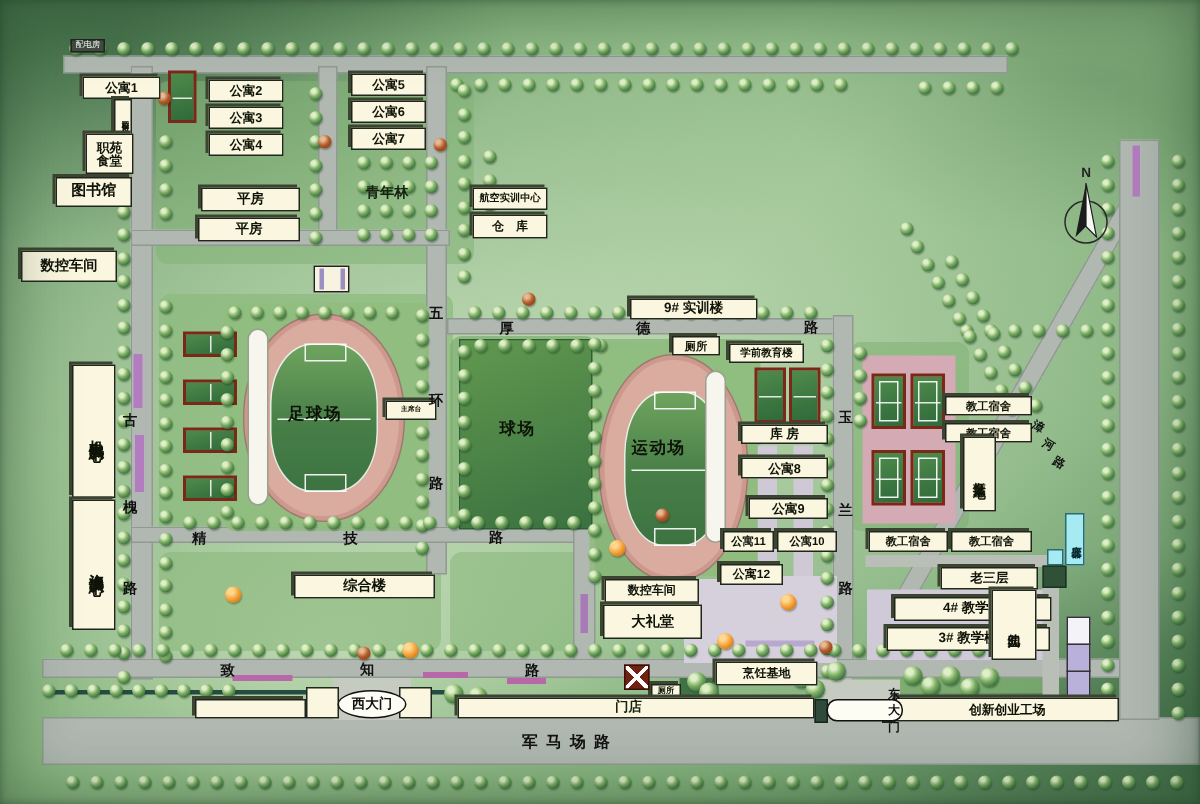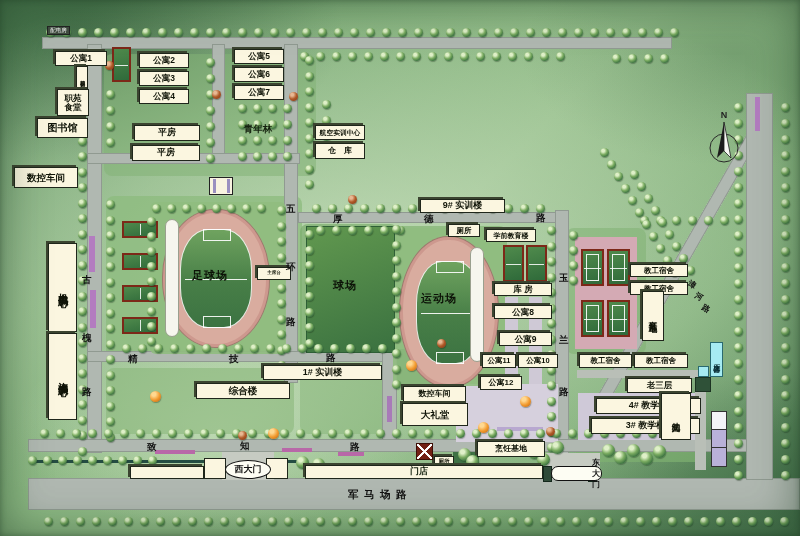--- a/index.html
+++ b/index.html
@@ -170,37 +170,37 @@
     <div class="abs bld" style="left: 14px; top: 167px; width: 64px; height: 21px; font-size: 9.5px;">数控车间</div>
     <div class="abs bld" style="left: 134px; top: 125px; width: 66px; height: 16px; font-size: 9px;">平房</div>
     <div class="abs bld" style="left: 132px; top: 145px; width: 68px; height: 16px; font-size: 9px;">平房</div>
     <div class="abs bld bare" style="left: 238px; top: 123px; width: 40px; height: 12px; font-size: 9.5px;">青年林</div>
     <div class="abs bld" style="left: 315px; top: 125px; width: 50px; height: 15px; font-size: 6.8px;">航空实训中心</div>
     <div class="abs bld" style="left: 315px; top: 143px; width: 50px; height: 16px; font-size: 8px;">仓　库</div>
     <div class="abs bld v" style="left: 48px; top: 243px; width: 29px; height: 89px; font-size: 10px;">机电实训中心</div>
     <div class="abs bld v" style="left: 48px; top: 333px; width: 29px; height: 87px; font-size: 10px;">汽修实训中心</div>
     <div class="abs bld" style="left: 257px; top: 267px; width: 34px; height: 13px; font-size: 4.5px;">主席台</div>
     <div class="abs bld" style="left: 196px; top: 383px; width: 94px; height: 16px; font-size: 9.5px;">综合楼</div>
-    <div class="abs bld" style="left: 263px; top: 365px; width: 119px; height: 15px; font-size: 9px;">1# 实训楼</div>
     <div class="abs bld" style="left: 420px; top: 199px; width: 85px; height: 14px; font-size: 9px;">9# 实训楼</div>
     <div class="abs bld" style="left: 448px; top: 224px; width: 32px; height: 13px; font-size: 7.5px;">厕所</div>
     <div class="abs bld" style="left: 486px; top: 229px; width: 50px; height: 13px; font-size: 7px;">学前教育楼</div>
     <div class="abs bld" style="left: 494px; top: 283px; width: 58px; height: 13px; font-size: 8.5px;">库 房</div>
     <div class="abs bld" style="left: 494px; top: 305px; width: 58px; height: 14px; font-size: 8.5px;">公寓8</div>
     <div class="abs bld" style="left: 499px; top: 332px; width: 53px; height: 14px; font-size: 8.5px;">公寓9</div>
     <div class="abs bld" style="left: 482px; top: 354px; width: 34px; height: 14px; font-size: 7.5px;">公寓11</div>
     <div class="abs bld" style="left: 518px; top: 354px; width: 40px; height: 14px; font-size: 7.5px;">公寓10</div>
     <div class="abs bld" style="left: 480px; top: 376px; width: 42px; height: 14px; font-size: 8px;">公寓12</div>
     <div class="abs bld" style="left: 403px; top: 386px; width: 63px; height: 16px; font-size: 8px;">数控车间</div>
     <div class="abs bld" style="left: 402px; top: 403px; width: 66px; height: 23px; font-size: 9.5px;">大礼堂</div>
     <div class="abs bld" style="left: 477px; top: 441px; width: 68px; height: 16px; font-size: 8px;">烹饪基地</div>
     <div class="abs bld" style="left: 434px; top: 456px; width: 20px; height: 11px; font-size: 5.5px;">厕所</div>
     <div class="abs bld" style="left: 130px; top: 466px; width: 74px; height: 13px; font-size: 8px;"></div>
     <div class="abs bld" style="left: 305px; top: 465px; width: 238px; height: 14px; font-size: 8px;"></div>
     <div class="abs bld bare" style="left: 405px; top: 466px; width: 28px; height: 12px; font-size: 9px;">门店</div>
+    <div class="abs bld" style="left: 597px; top: 465px; width: 149px; height: 16px; font-size: 8.5px;">创新创业工场</div>
     <div class="abs bld" style="left: 630px; top: 264px; width: 58px; height: 13px; font-size: 7.5px;">教工宿舍</div>
     <div class="abs bld" style="left: 630px; top: 282px; width: 58px; height: 13px; font-size: 7.5px;">教工宿舍</div>
     <div class="abs bld v" style="left: 642px; top: 291px; width: 22px; height: 50px; font-size: 8.5px;">烹饪基地</div>
     <div class="abs bld" style="left: 579px; top: 354px; width: 53px; height: 14px; font-size: 7.5px;">教工宿舍</div>
     <div class="abs bld" style="left: 634px; top: 354px; width: 54px; height: 14px; font-size: 7.5px;">教工宿舍</div>
     <div class="abs bld" style="left: 627px; top: 378px; width: 65px; height: 15px; font-size: 8.5px;">老三层</div>
     <div class="abs bld" style="left: 596px; top: 398px; width: 105px; height: 16px; font-size: 9px;">4# 教学楼</div>
     <div class="abs bld" style="left: 591px; top: 418px; width: 109px; height: 16px; font-size: 9px;">3# 教学楼</div>
     <div class="abs bld v" style="left: 661px; top: 393px; width: 30px; height: 47px; font-size: 8.5px;">幼儿园</div>
     <div class="abs bld v cyan" style="left: 710px; top: 342px; width: 13px; height: 35px; font-size: 7px;">变压器</div>

